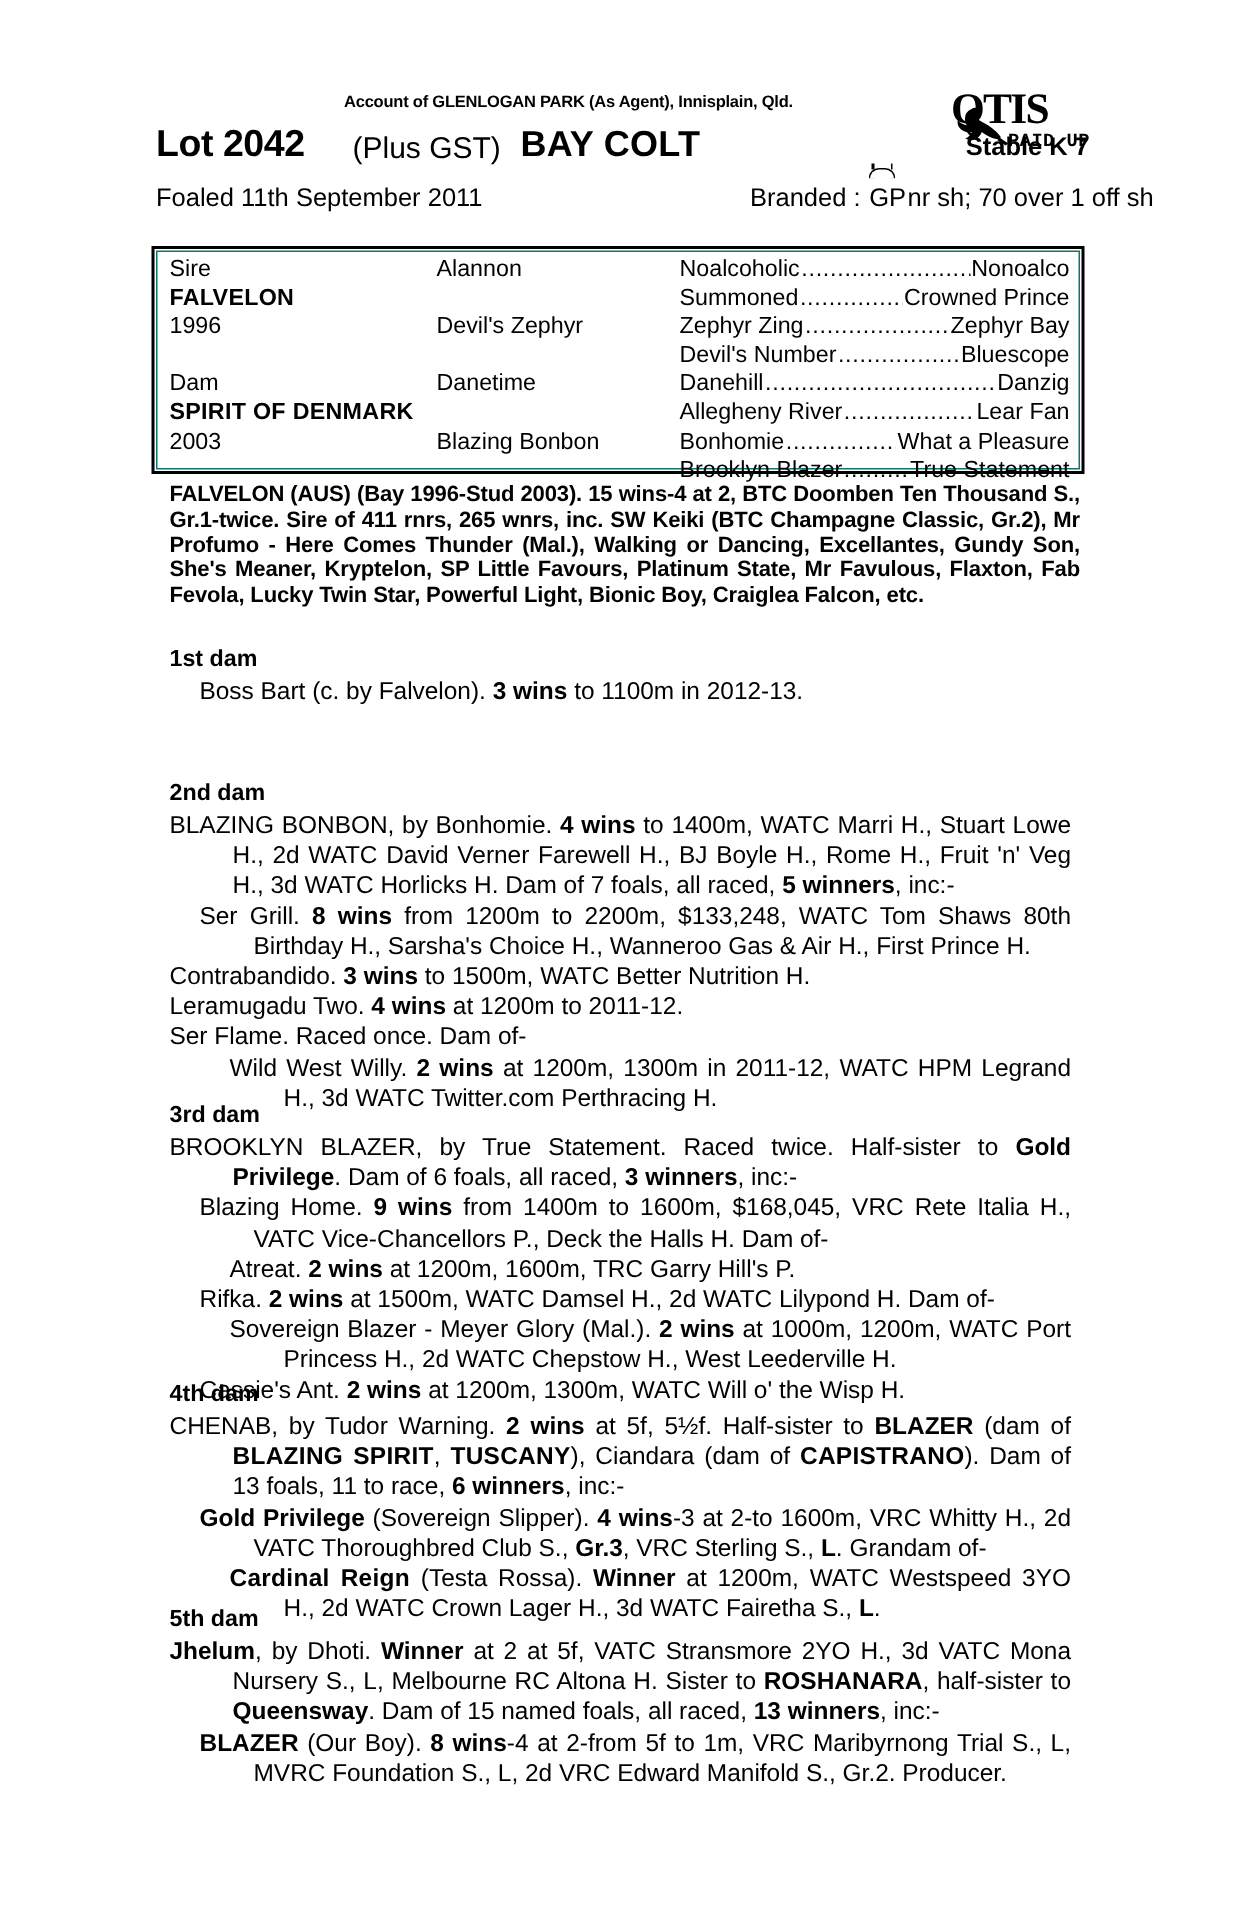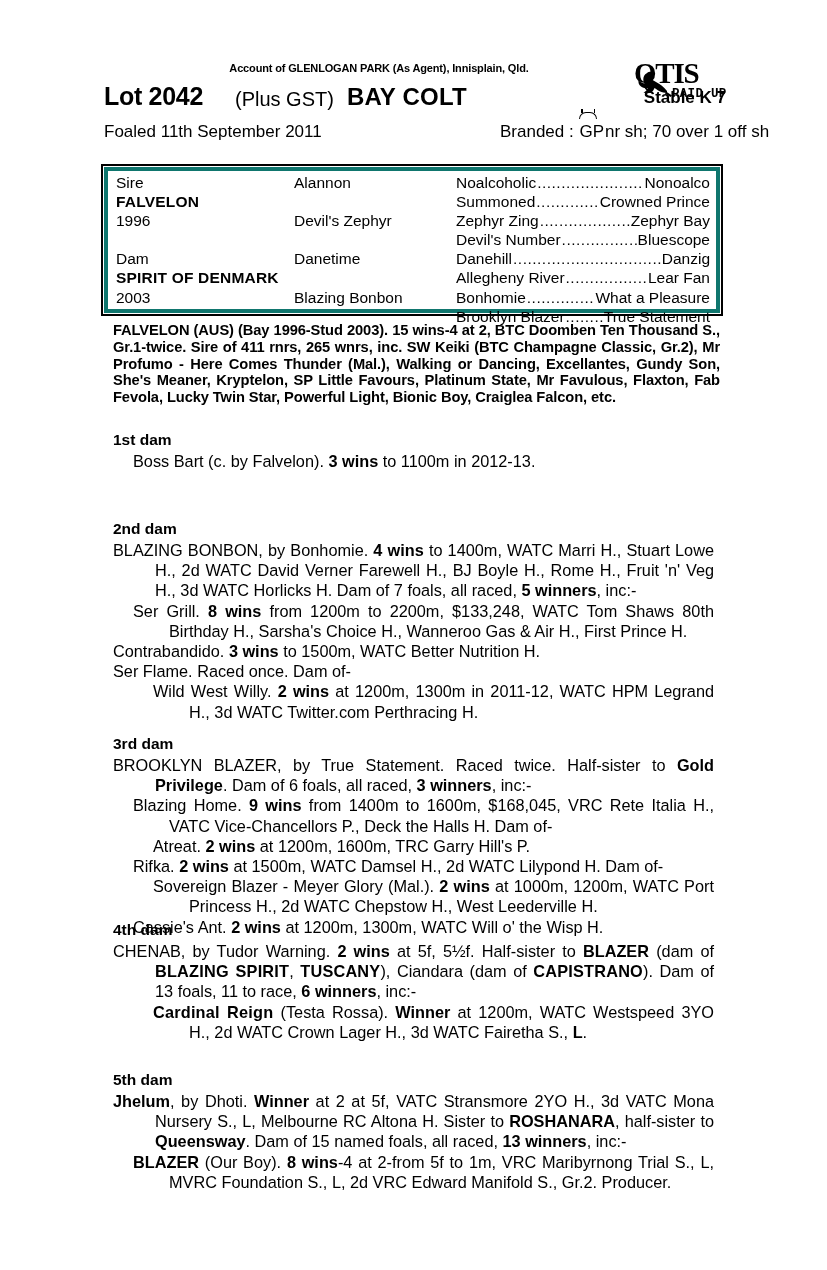--- a/index.html
+++ b/index.html
@@ -178,21 +178,21 @@
     height: 152px;
     box-sizing: border-box;
     border: 2.5px solid #000;
     background: #fff;
     padding: 1px;
   }
   .ped-inner {
     position: relative;
     width: 100%;
     height: 100%;
-    border: 4px solid #0f766e;
+    border: 1px solid #0f766e;
     box-sizing: border-box;
   }
   .ped-grid {
     position: absolute;
     left: 0; top: 2px;
     width: 100%;
     height: 100%;
   }
   .ped-row {
     position: relative;
@@ -390,37 +390,39 @@
   <div class="dam-section" id="s1">
     <div class="dam-heading">1st dam</div>
     <p class="p nojust hang2"><span>Boss Bart (c. by Falvelon). </span><b>3 wins</b><span> to 1100m in 2012-13.</span></p>
   </div>
 
   <div class="dam-section" id="s2">
     <div class="dam-heading">2nd dam</div>
     <p class="p hang1"><span>BLAZING BONBON, by Bonhomie. </span><b>4 wins</b><span> to 1400m, WATC Marri H., Stuart Lowe H., 2d WATC David Verner Farewell H., BJ Boyle H., Rome H., Fruit 'n' Veg H., 3d WATC Horlicks H. Dam of 7 foals, all raced, </span><b>5 winners</b><span>, inc:-</span></p>
     <p class="p hang2"><span>Ser Grill. </span><b>8 wins</b><span> from 1200m to 2200m, $133,248, WATC Tom Shaws 80th Birthday H., Sarsha's Choice H., Wanneroo Gas &amp; Air H., First Prince H.</span></p>
     <p class="p nojust"><span>Contrabandido. </span><b>3 wins</b><span> to 1500m, WATC Better Nutrition H.</span></p>
+    <p class="p nojust"><span>Leramugadu Two. </span><b>4 wins</b><span> at 1200m to 2011-12.</span></p>
     <p class="p nojust">Ser Flame. Raced once. Dam of-</p>
     <p class="p hang3"><span>Wild West Willy. </span><b>2 wins</b><span> at 1200m, 1300m in 2011-12, WATC HPM Legrand H., 3d WATC Twitter.com Perthracing H.</span></p>
   </div>
 
   <div class="dam-section" id="s3">
     <div class="dam-heading">3rd dam</div>
     <p class="p hang1"><span>BROOKLYN BLAZER, by True Statement. Raced twice. Half-sister to </span><b>Gold Privilege</b><span>. Dam of 6 foals, all raced, </span><b>3 winners</b><span>, inc:-</span></p>
     <p class="p hang2"><span>Blazing Home. </span><b>9 wins</b><span> from 1400m to 1600m, $168,045, VRC Rete Italia H., VATC Vice-Chancellors P., Deck the Halls H. Dam of-</span></p>
     <p class="p nojust hang3"><span>Atreat. </span><b>2 wins</b><span> at 1200m, 1600m, TRC Garry Hill's P.</span></p>
     <p class="p nojust hang2"><span>Rifka. </span><b>2 wins</b><span> at 1500m, WATC Damsel H., 2d WATC Lilypond H. Dam of-</span></p>
     <p class="p hang3"><span>Sovereign Blazer - Meyer Glory (Mal.). </span><b>2 wins</b><span> at 1000m, 1200m, WATC Port Princess H., 2d WATC Chepstow H., West Leederville H.</span></p>
     <p class="p nojust hang2"><span>Cassie's Ant. </span><b>2 wins</b><span> at 1200m, 1300m, WATC Will o' the Wisp H.</span></p>
   </div>
 
   <div class="dam-section" id="s4">
     <div class="dam-heading">4th dam</div>
     <p class="p hang1"><span>CHENAB, by Tudor Warning. </span><b>2 wins</b><span> at 5f, 5½f. Half-sister to </span><b>BLAZER</b><span> (dam of </span><b class="sp">BLAZING SPIRIT</b><span>, </span><b class="sp">TUSCANY</b><span>), Ciandara (dam of </span><b class="sp">CAPISTRANO</b><span>). Dam of 13 foals, 11 to race, </span><b>6 winners</b><span>, inc:-</span></p>
+    <p class="p hang2"><b>Gold Privilege</b><span> (Sovereign Slipper). </span><b>4 wins</b><span>-3 at 2-to 1600m, VRC Whitty H., 2d VATC Thoroughbred Club S., </span><b>Gr.3</b><span>, VRC Sterling S., </span><b>L</b><span>. Grandam of-</span></p>
     <p class="p hang3"><b class="sp">Cardinal Reign</b><span> (Testa Rossa). </span><b>Winner</b><span> at 1200m, WATC Westspeed 3YO H., 2d WATC Crown Lager H., 3d WATC Fairetha S., </span><b>L</b><span>.</span></p>
   </div>
 
   <div class="dam-section" id="s5">
     <div class="dam-heading">5th dam</div>
     <p class="p hang1"><b>Jhelum</b><span>, by Dhoti. </span><b>Winner</b><span> at 2 at 5f, VATC Stransmore 2YO H., 3d VATC Mona Nursery S., L, Melbourne RC Altona H. Sister to </span><b>ROSHANARA</b><span>, half-sister to </span><b>Queensway</b><span>. Dam of 15 named foals, all raced, </span><b>13 winners</b><span>, inc:-</span></p>
     <p class="p hang2"><b>BLAZER</b><span> (Our Boy). </span><b>8 wins</b><span>-4 at 2-from 5f to 1m, VRC Maribyrnong Trial S., L, MVRC Foundation S., L, 2d VRC Edward Manifold S., Gr.2. Producer.</span></p>
   </div>
 
 </div>

